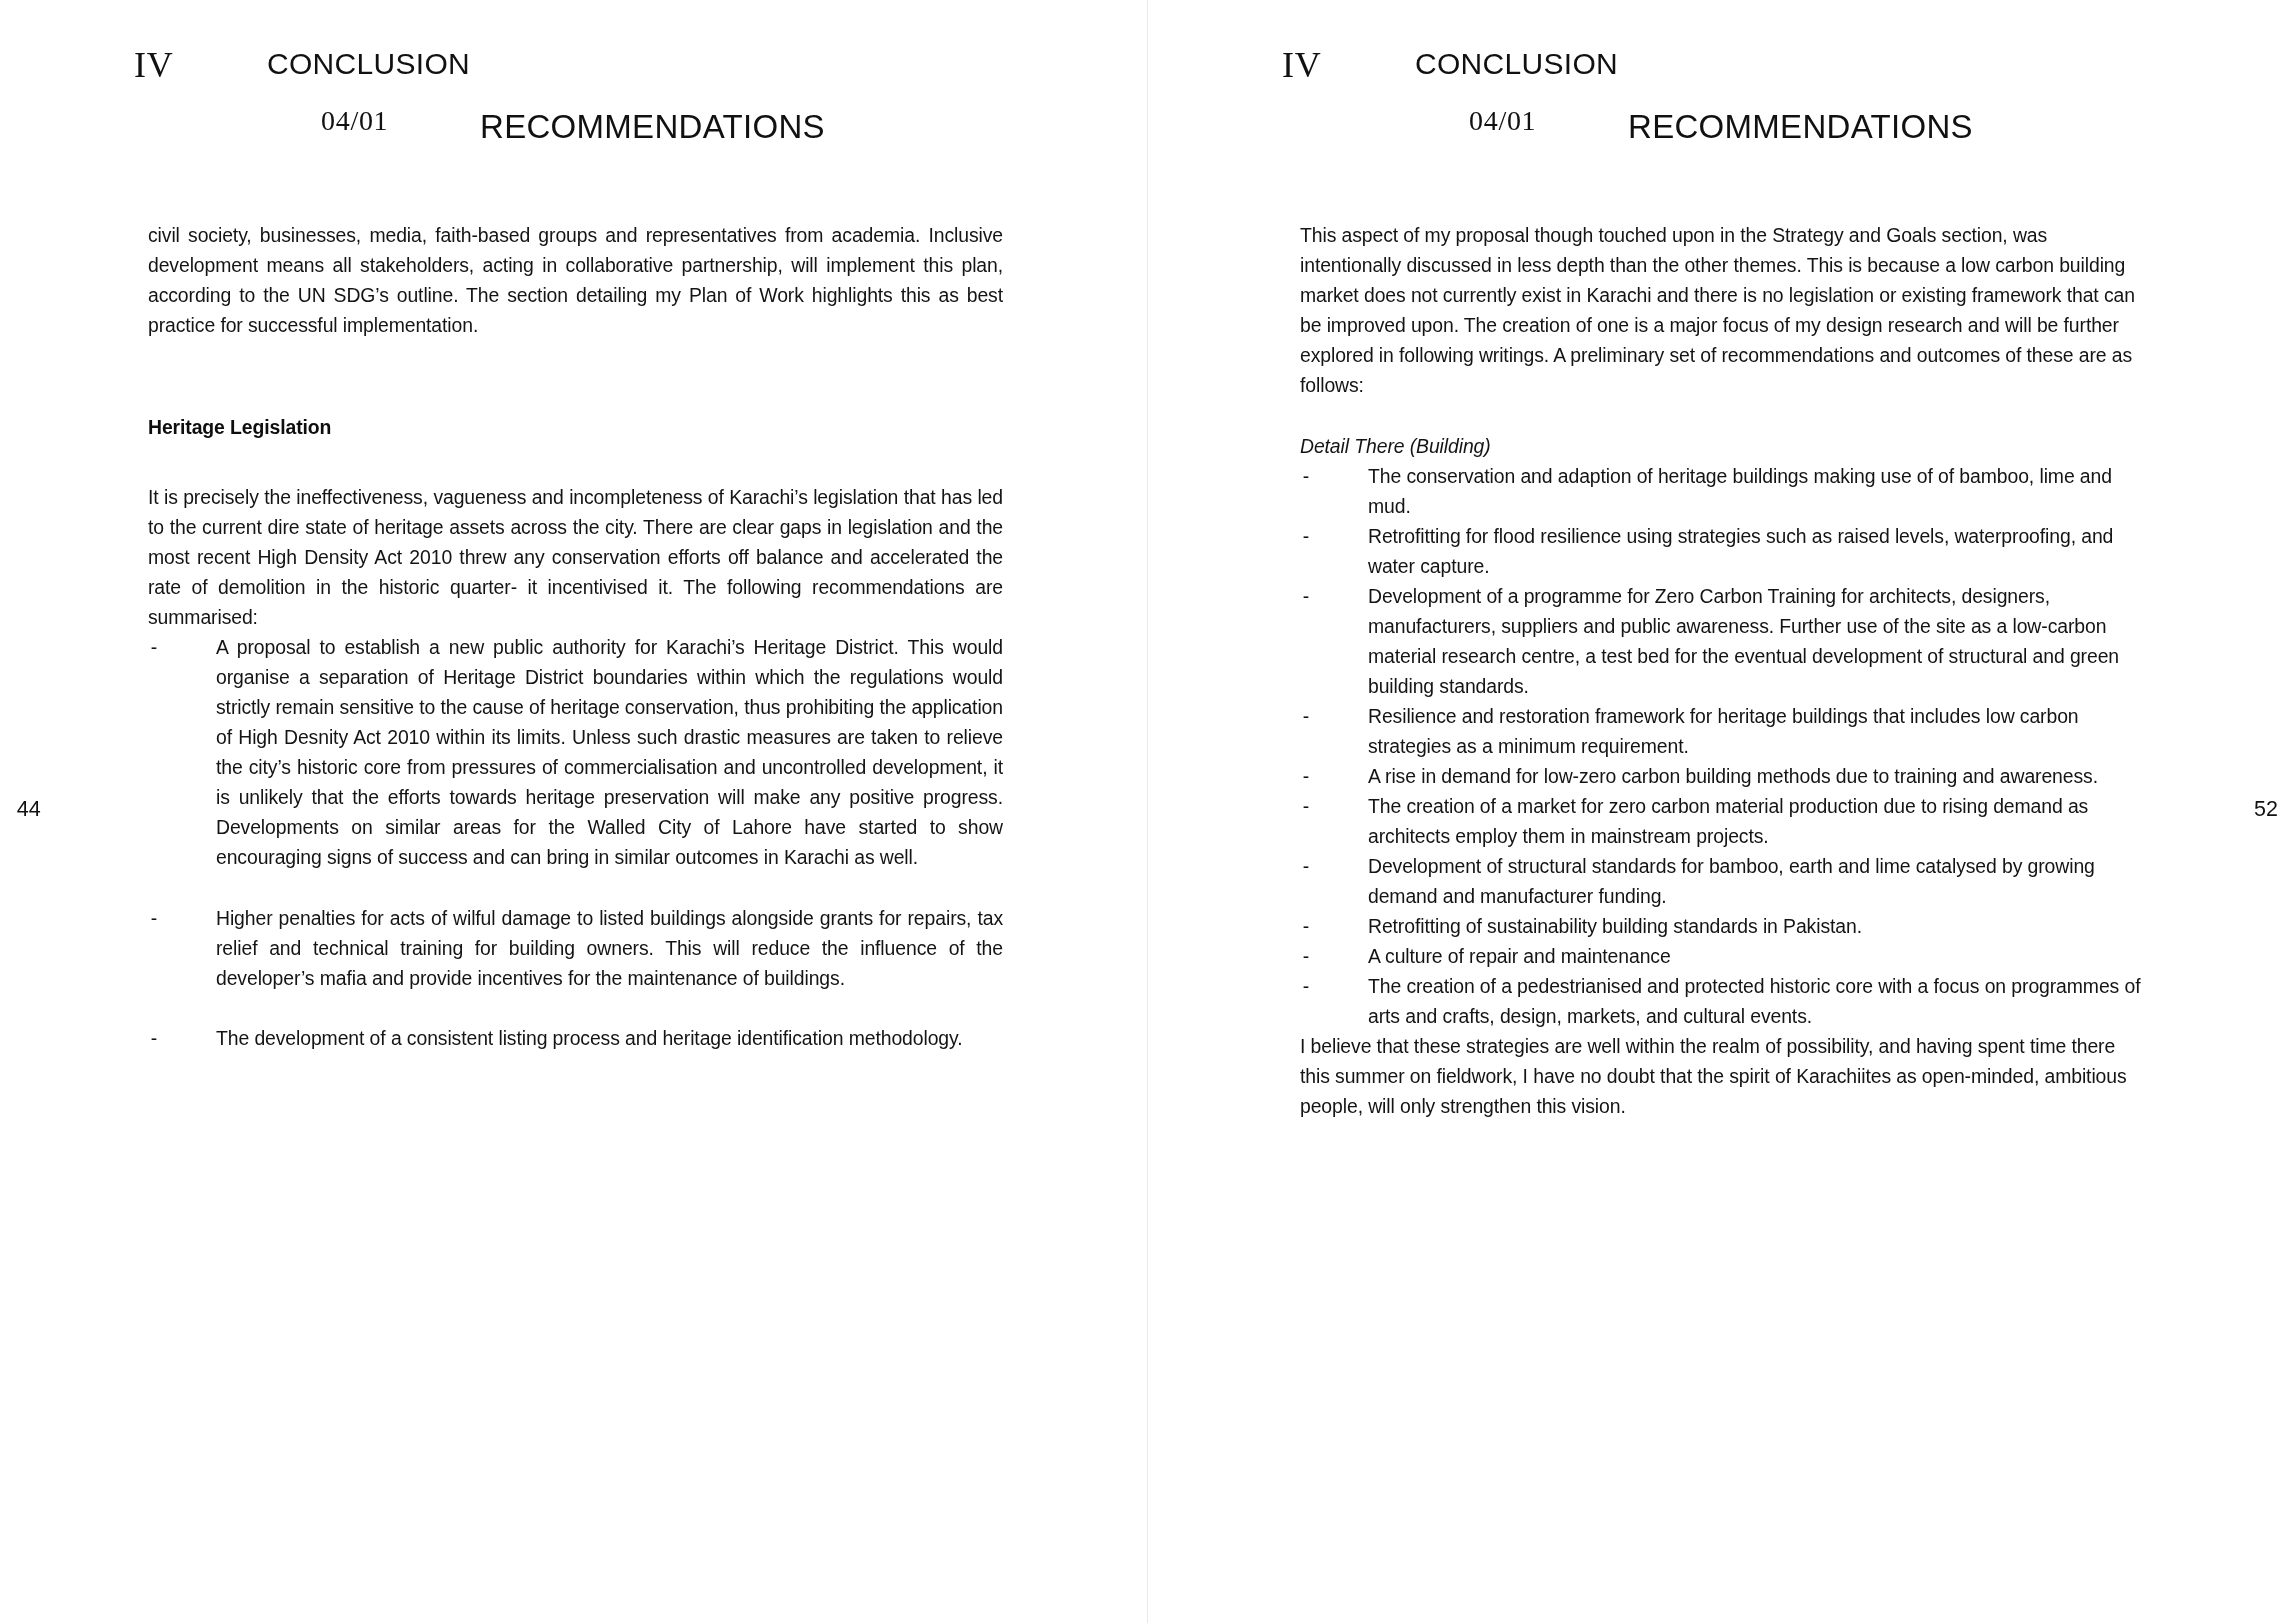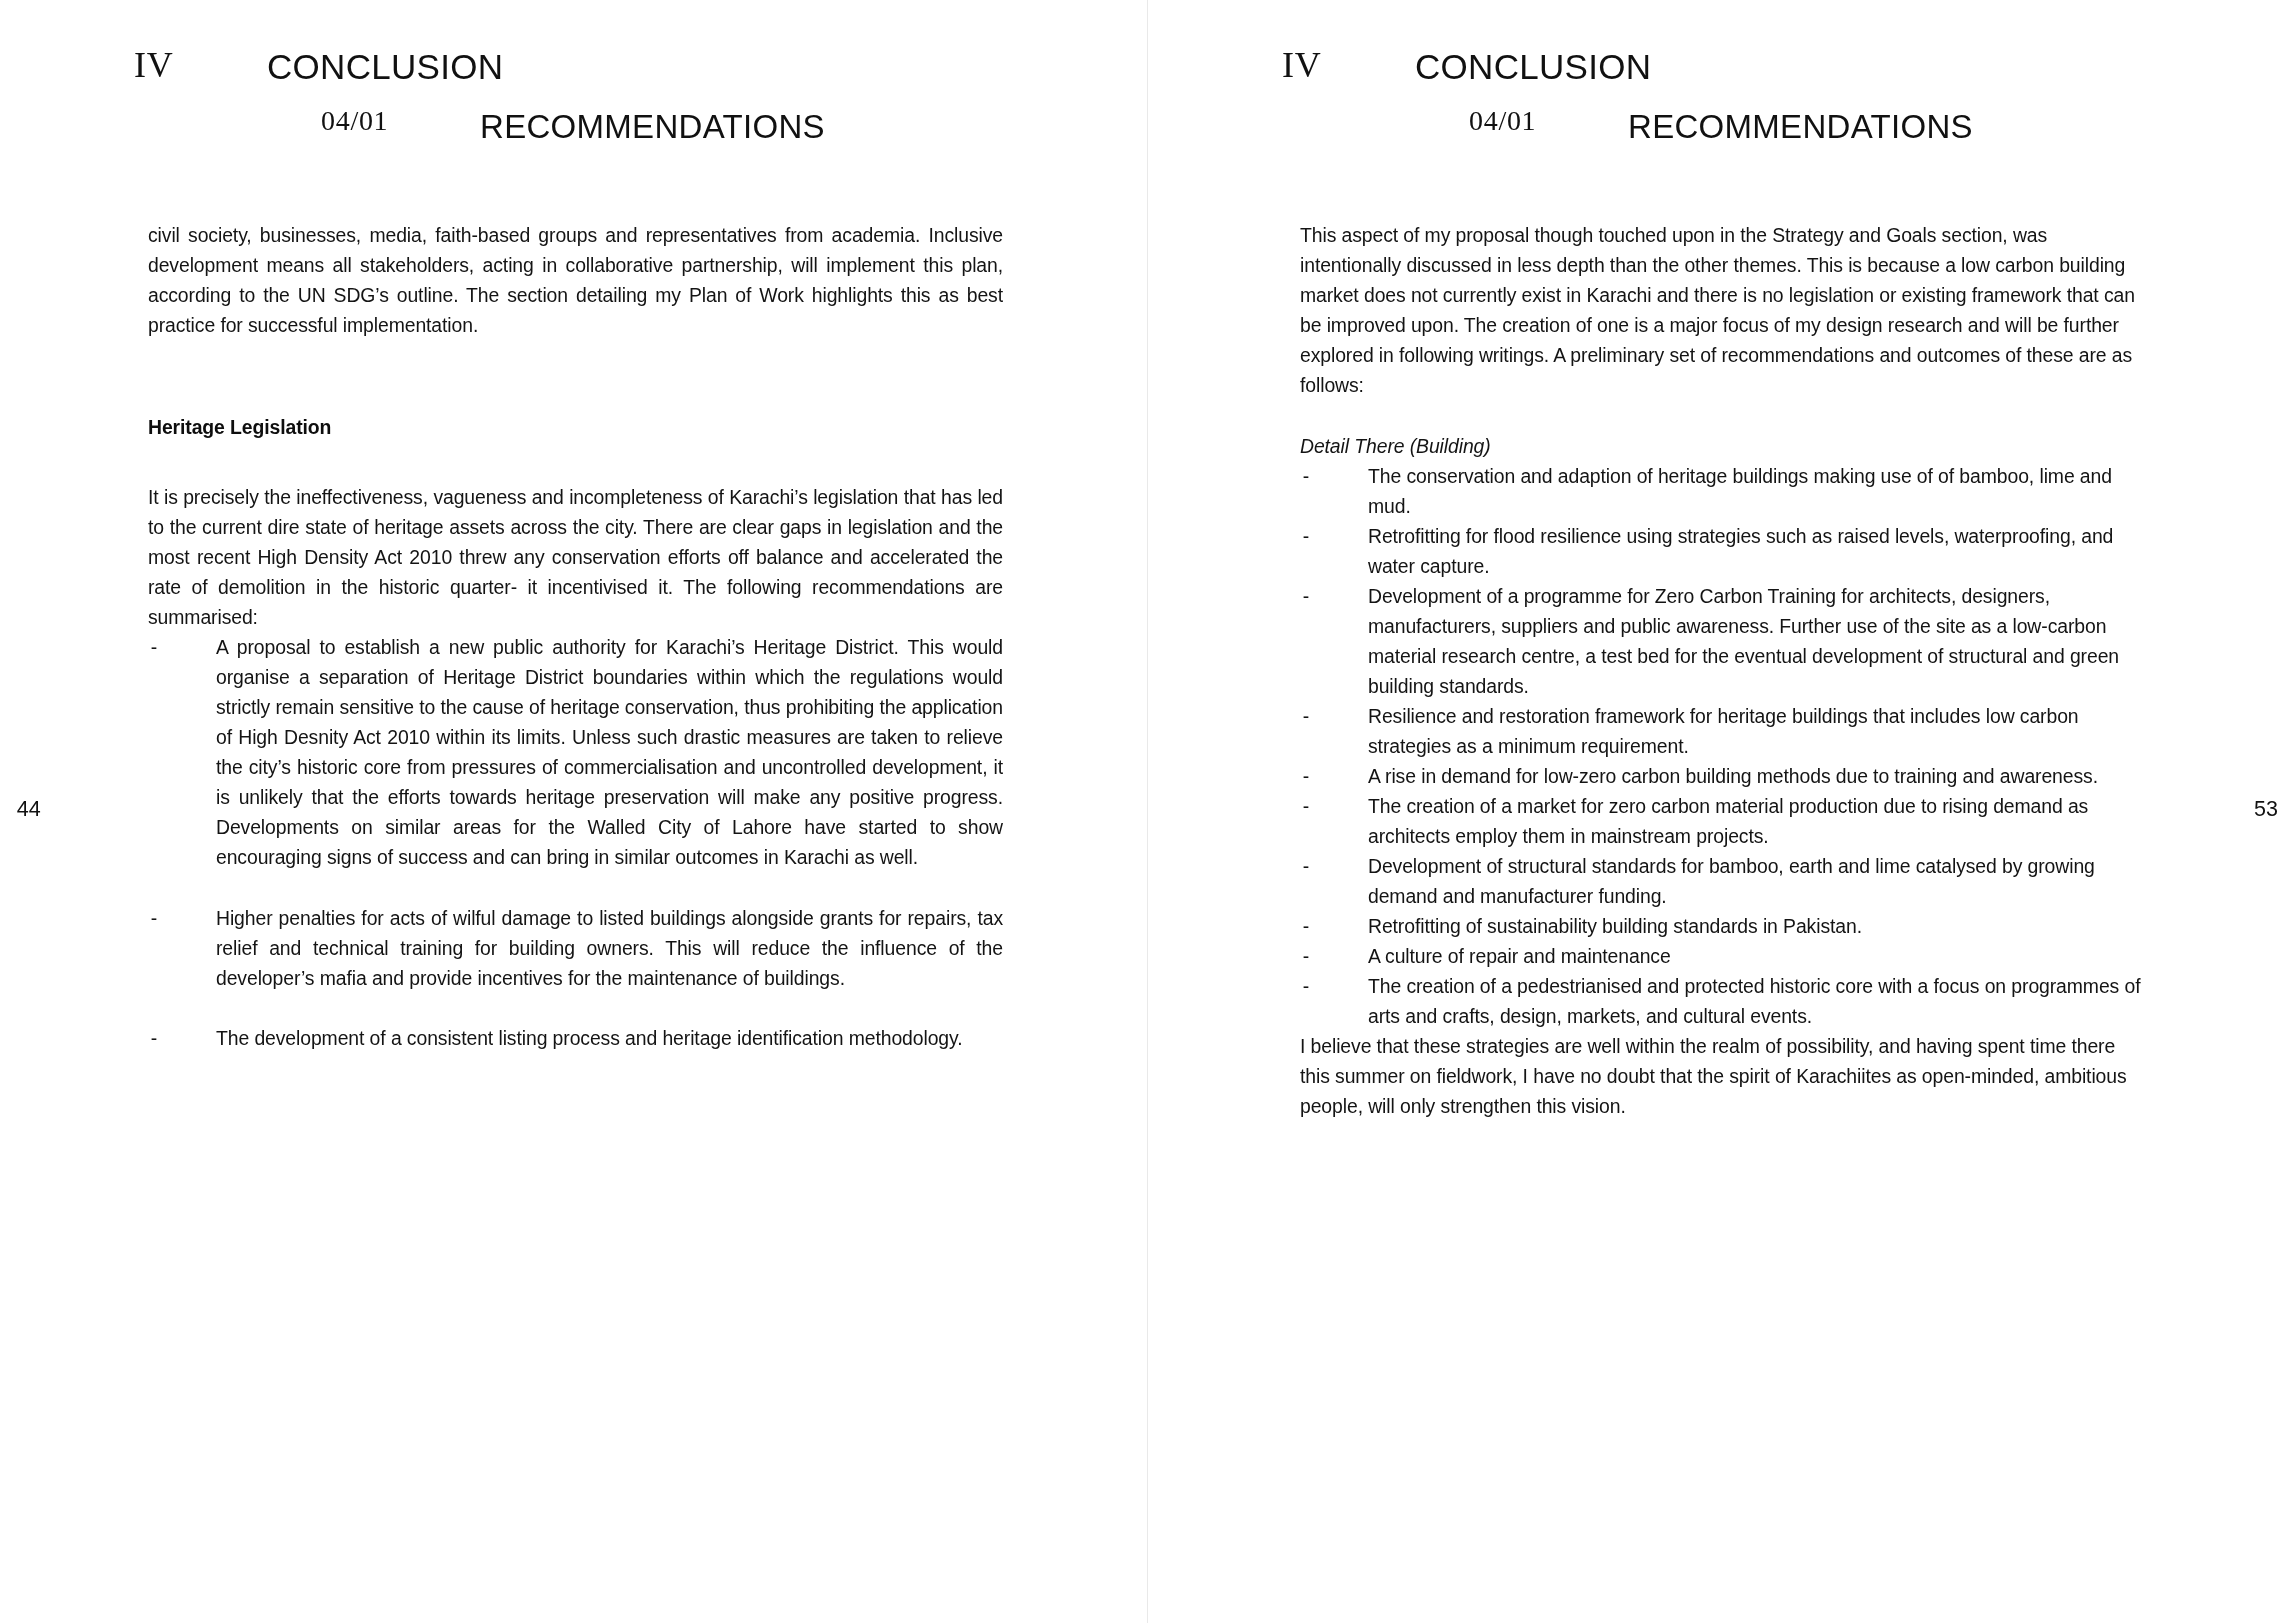--- a/index.html
+++ b/index.html
@@ -40,21 +40,21 @@
     left: 134px;
     font-family: "Liberation Serif", serif;
     font-size: 36px;
     letter-spacing: 0.7px;
     color: #111;
   }
   .chapter-title {
     position: absolute;
     top: 47px;
     left: 267px;
-    font-size: 35px;
+    font-size: 30px;
     letter-spacing: 0.3px;
     color: #111;
   }
   .section-number {
     position: absolute;
     top: 105px;
     left: 321px;
     font-family: "Liberation Serif", serif;
     font-size: 28px;
     letter-spacing: 0.7px;
@@ -177,21 +177,21 @@
   </div>
 
   <div class="gutter"></div>
 
   <div class="page right">
     <span class="chapter-numeral">IV</span>
     <span class="chapter-title">CONCLUSION</span>
     <span class="section-number">04/01</span>
     <span class="section-title">RECOMMENDATIONS</span>
 
-    <span class="page-number">53</span>
+    <span class="page-number">52</span>
 
     <div class="page-body">
 
       <p class="lowcarbon-paragraph">This aspect of my proposal though touched upon in the Strategy and Goals section, was intentionally discussed in less depth than the other themes. This is because a low carbon building market does not currently exist in Karachi and there is no legislation or existing framework that can be improved upon. The creation of one is a major focus of my design research and will be further explored in following writings. A preliminary set of recommendations and outcomes of these are as follows:</p>
 
       <h4 class="scale-heading">Detail There (Building)</h4>
 
       <ul class="dash-list">
         <li>
           <span class="li-marker">-</span>

